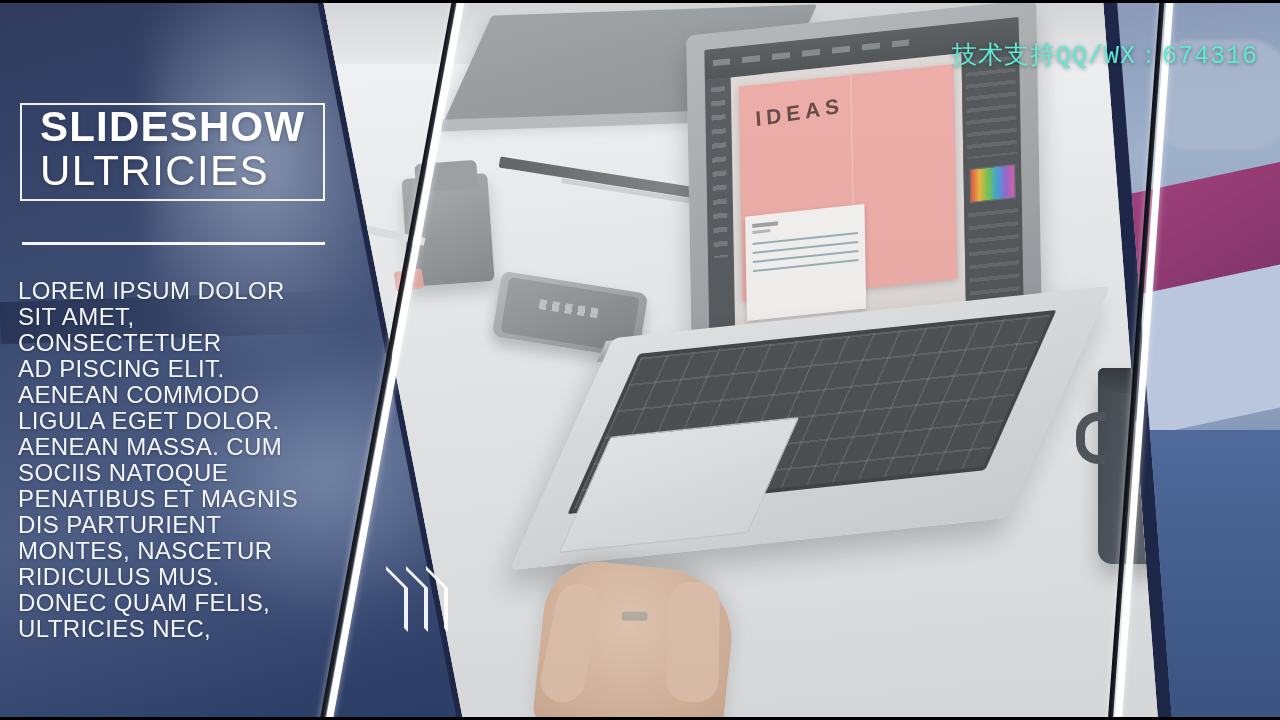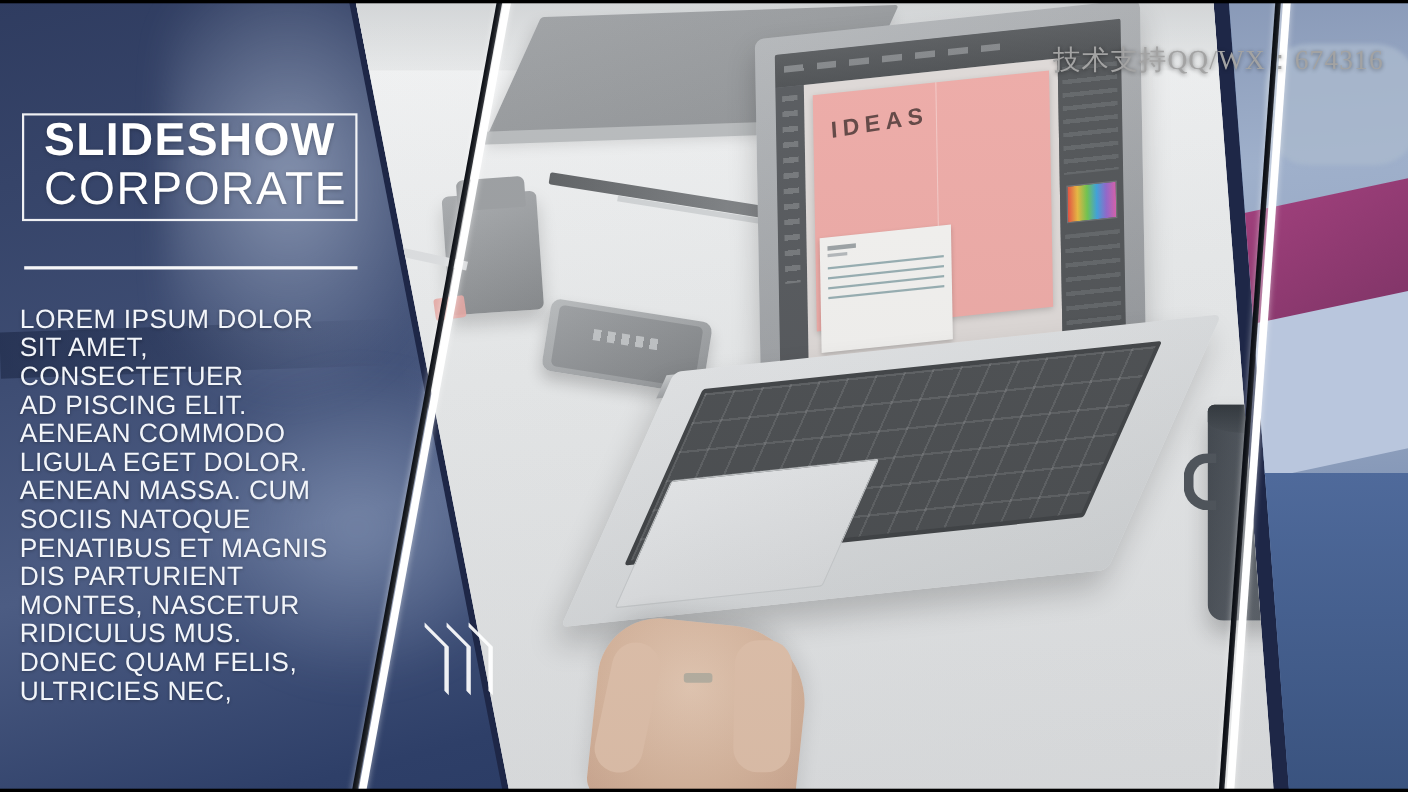--- a/index.html
+++ b/index.html
@@ -436,22 +436,22 @@
     position:absolute; left:0; top:0; width:1280px; height:3px; background:#000;
   }
   .edge-bottom{
     position:absolute; left:0; bottom:0; width:1280px; height:3px; background:#000;
   }
 
   
   .watermark{
     position:absolute; right:22px; top:38px;
     font-size:25px; letter-spacing:1px;
-    color:#a3a3a3;
-    font-family:Liberation Serif, serif;
+    color:#5eead4;
+    font-family:Liberation Mono, monospace;
     text-shadow:0 1px 4px rgba(0,0,0,.45);
     white-space:nowrap;
   }
 </style>
 </head>
 <body>
 
 <div class="stage">
 
   <div class="photo-panel">
@@ -534,21 +534,21 @@
   </div>
 
   <div class="left-panel">
     <div class="blur-figure"></div>
     <div class="blur-figure2"></div>
     <div class="darkband"></div>
   </div>
 
   <div class="title-frame"></div>
   <div class="title-line1">SLIDESHOW</div>
-  <div class="title-line2">CORPORATE</div>
+  <div class="title-line2">ULTRICIES</div>
 
   <div class="rule"></div>
 
   <div class="body-copy">LOREM IPSUM DOLOR
 SIT AMET,
 CONSECTETUER
 AD PISCING ELIT.
 AENEAN COMMODO
 LIGULA EGET DOLOR.
 AENEAN MASSA. CUM

